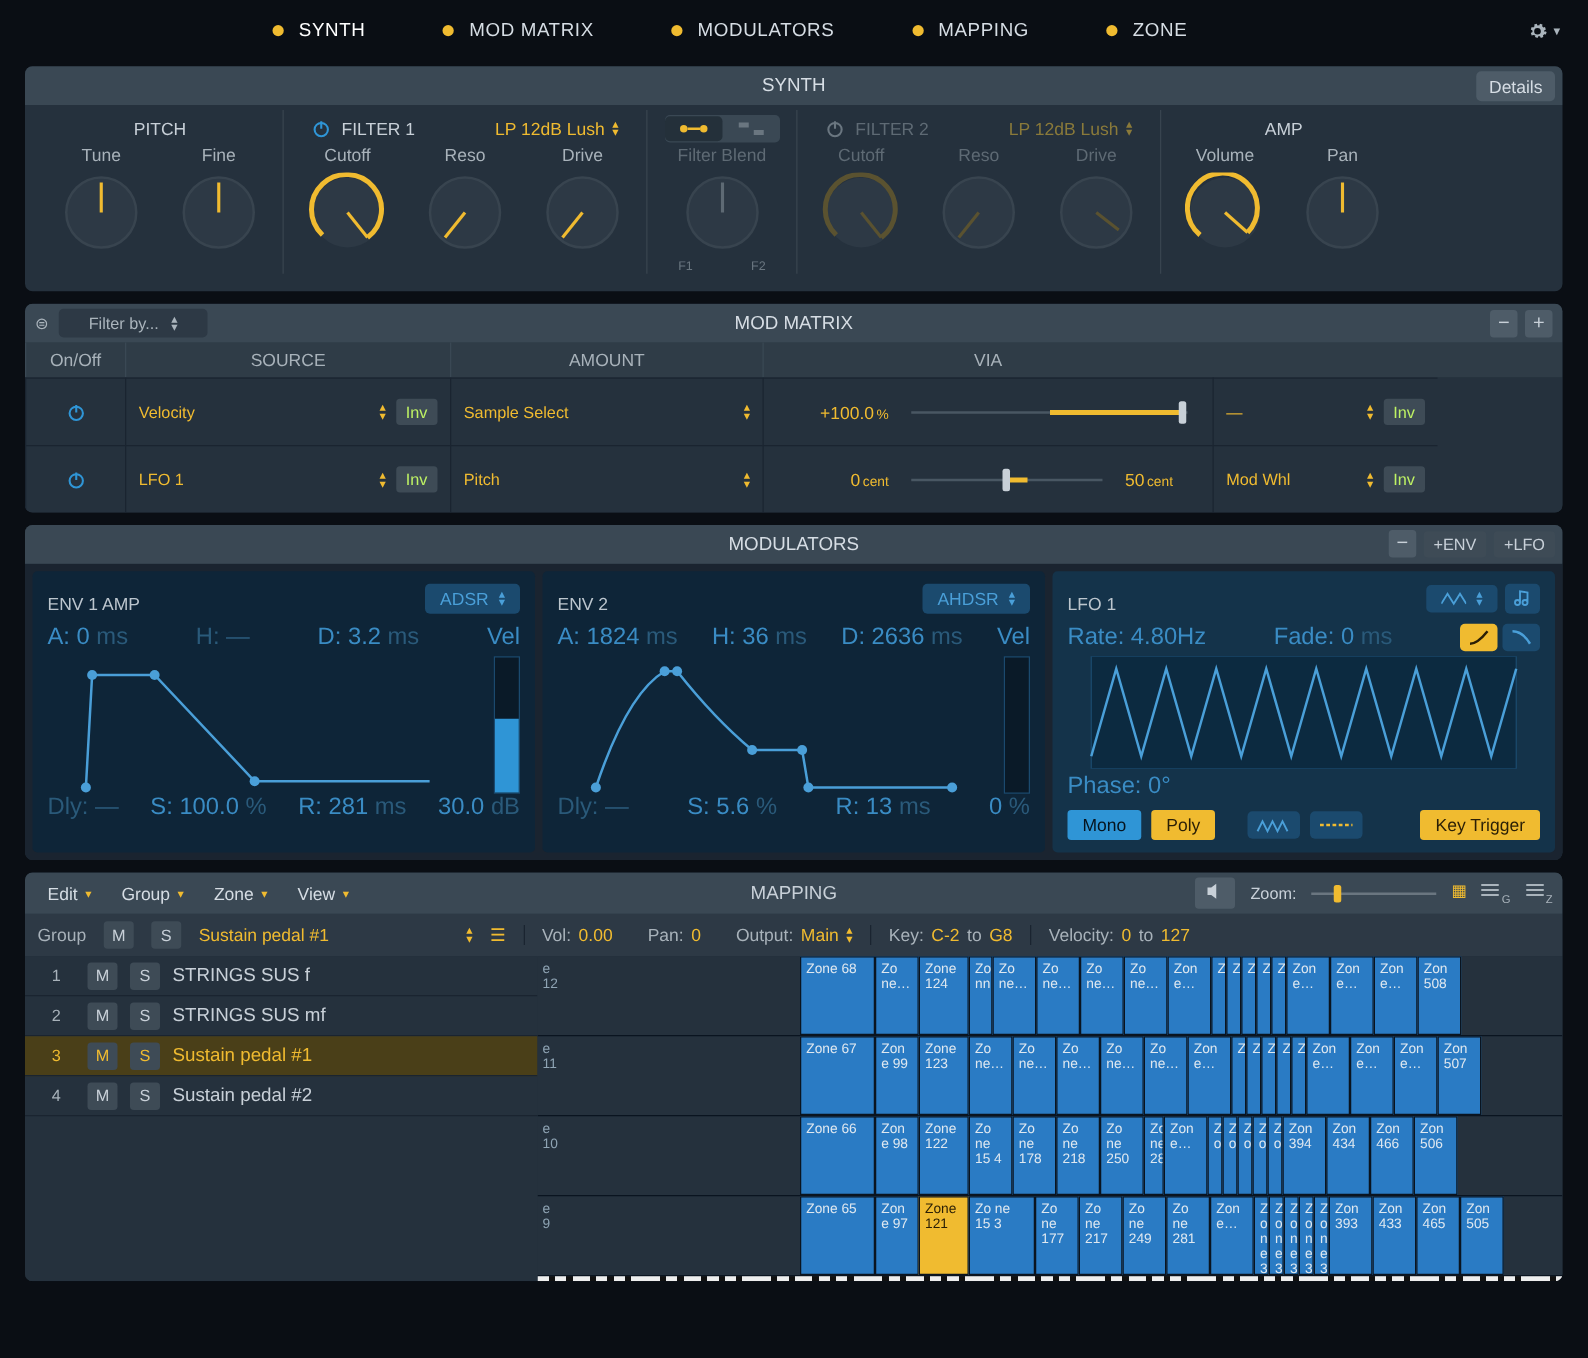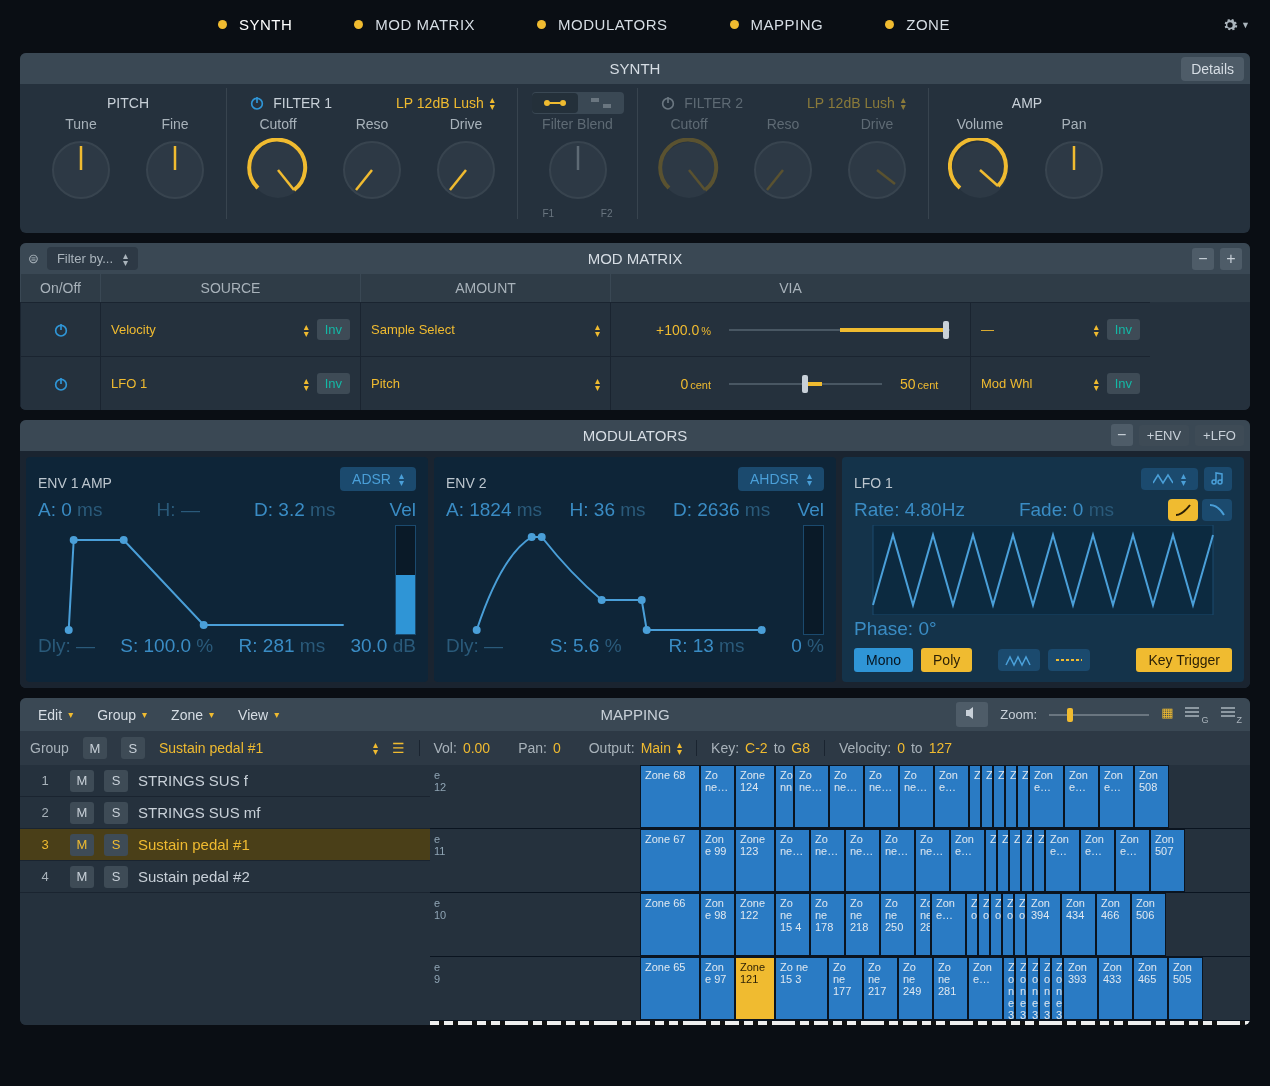--- a/index.html
+++ b/index.html
@@ -35,30 +35,30 @@
   .dimmed .knob-label, .dimmed .section-head{ color:#5e6a74;}
   .knob{ width:64px; height:64px; }
   .small-tag{font-size:10px;color:#6a7680;}
   .routing{display:flex;gap:0;align-items:center;background:#3a4854;border-radius:4px;}
   .routing span{padding:4px 10px;display:flex;align-items:center;}
   .routing span.sel{background:#24303a;border-radius:4px;}
 
   
   .mm-top{ background:#3a4854; display:flex; align-items:center; padding:4px 8px; position:relative;}
   .mm-title-c{position:absolute;left:0;right:0;text-align:center;font-size:15px;color:#d6dde4;pointer-events:none;}
-  .filterby{ color:#aab4bc; background:#2d3945;padding:4px 10px;border-radius:4px;display:flex;align-items:center;gap:10px;}
+  .filterby{ color:#aab4bc; background:#2d3945;padding:4px 24px;border-radius:4px;display:flex;align-items:center;gap:10px;}
   .mm-top .right{margin-left:auto;display:flex;gap:6px;}
   .sqbtn{width:22px;height:22px;background:#4e5c68;border-radius:3px;display:flex;align-items:center;justify-content:center;color:#c8d0d8;font-size:16px;}
   .mm-head, .mm-row{ display:grid; grid-template-columns:80px 260px 250px 360px 180px; }
   .mm-head{ background:#2f3c47; color:#a8b2ba; font-size:14px;}
   .mm-head div{ text-align:center; padding:6px 0; border-left:1px solid #3a4854;}
   .mm-row{ background:#25313d; }
   .mm-row > div{ padding:16px 10px; border-top:1px solid #1a2430; border-left:1px solid #1a2430; display:flex; align-items:center; gap:8px;}
   .valbox{ color:#f0bb30; flex:1; }
-  .inv{ background:#3e4b56; padding:3px 8px; border-radius:3px; font-size:13px; color:#14b8a6;}
+  .inv{ background:#3e4b56; padding:3px 8px; border-radius:3px; font-size:13px; color:#bef264;}
   .amt-text{ color:#f0bb30; font-size:14px; width:90px; text-align:right;}
   .amt-unit{ color:#f0bb30; font-size:11px; margin-left:2px;}
   .slider-track{ flex:1; height:2px; background:#495763; position:relative; margin:0 10px;}
   .slider-fill{ position:absolute; height:4px; top:-1px; background:#f0bb30;}
   .slider-thumb{ position:absolute; width:6px; height:18px; top:-8px; background:#c8d0d8; border-radius:2px;}
 
   
   .mod-body{ display:grid; grid-template-columns:1fr 1fr 1fr; gap:6px; padding:6px; background:#1a2430;}
   .mod-card{ background:#0e2538; border-radius:4px; padding:10px 12px 10px 12px; color:#4a9fd8;}
   .mod-card.light{background:#14334a;}

